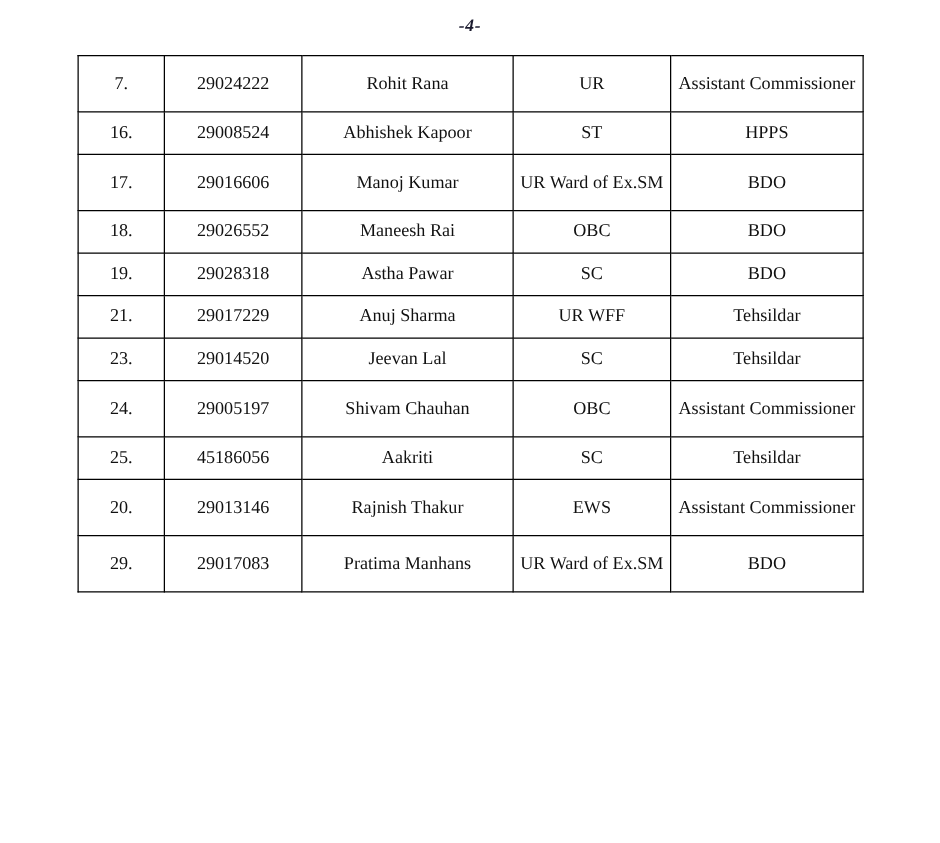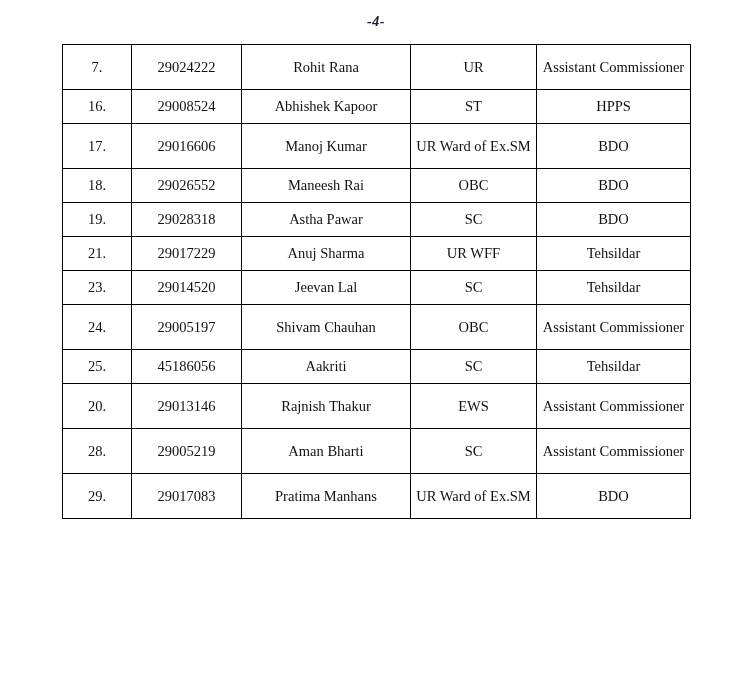--- a/index.html
+++ b/index.html
@@ -152,27 +152,20 @@
             <td class="post">Tehsildar</td>
           </tr>
           <tr class="h1">
             <td class="sno">20.</td>
             <td class="roll">29013146</td>
             <td class="name">Rajnish Thakur</td>
             <td class="cat">EWS</td>
             <td class="post">Assistant Commissioner</td>
           </tr>
           <tr class="h1">
-            <td class="sno">28.</td>
-            <td class="roll">29005219</td>
-            <td class="name">Aman Bharti</td>
-            <td class="cat">SC</td>
-            <td class="post">Assistant Commissioner</td>
-          </tr>
-          <tr class="h1">
             <td class="sno">29.</td>
             <td class="roll">29017083</td>
             <td class="name">Pratima Manhans</td>
             <td class="cat">UR Ward of Ex.SM</td>
             <td class="post">BDO</td>
           </tr>
         </tbody>
     </table>
   </div>
 

